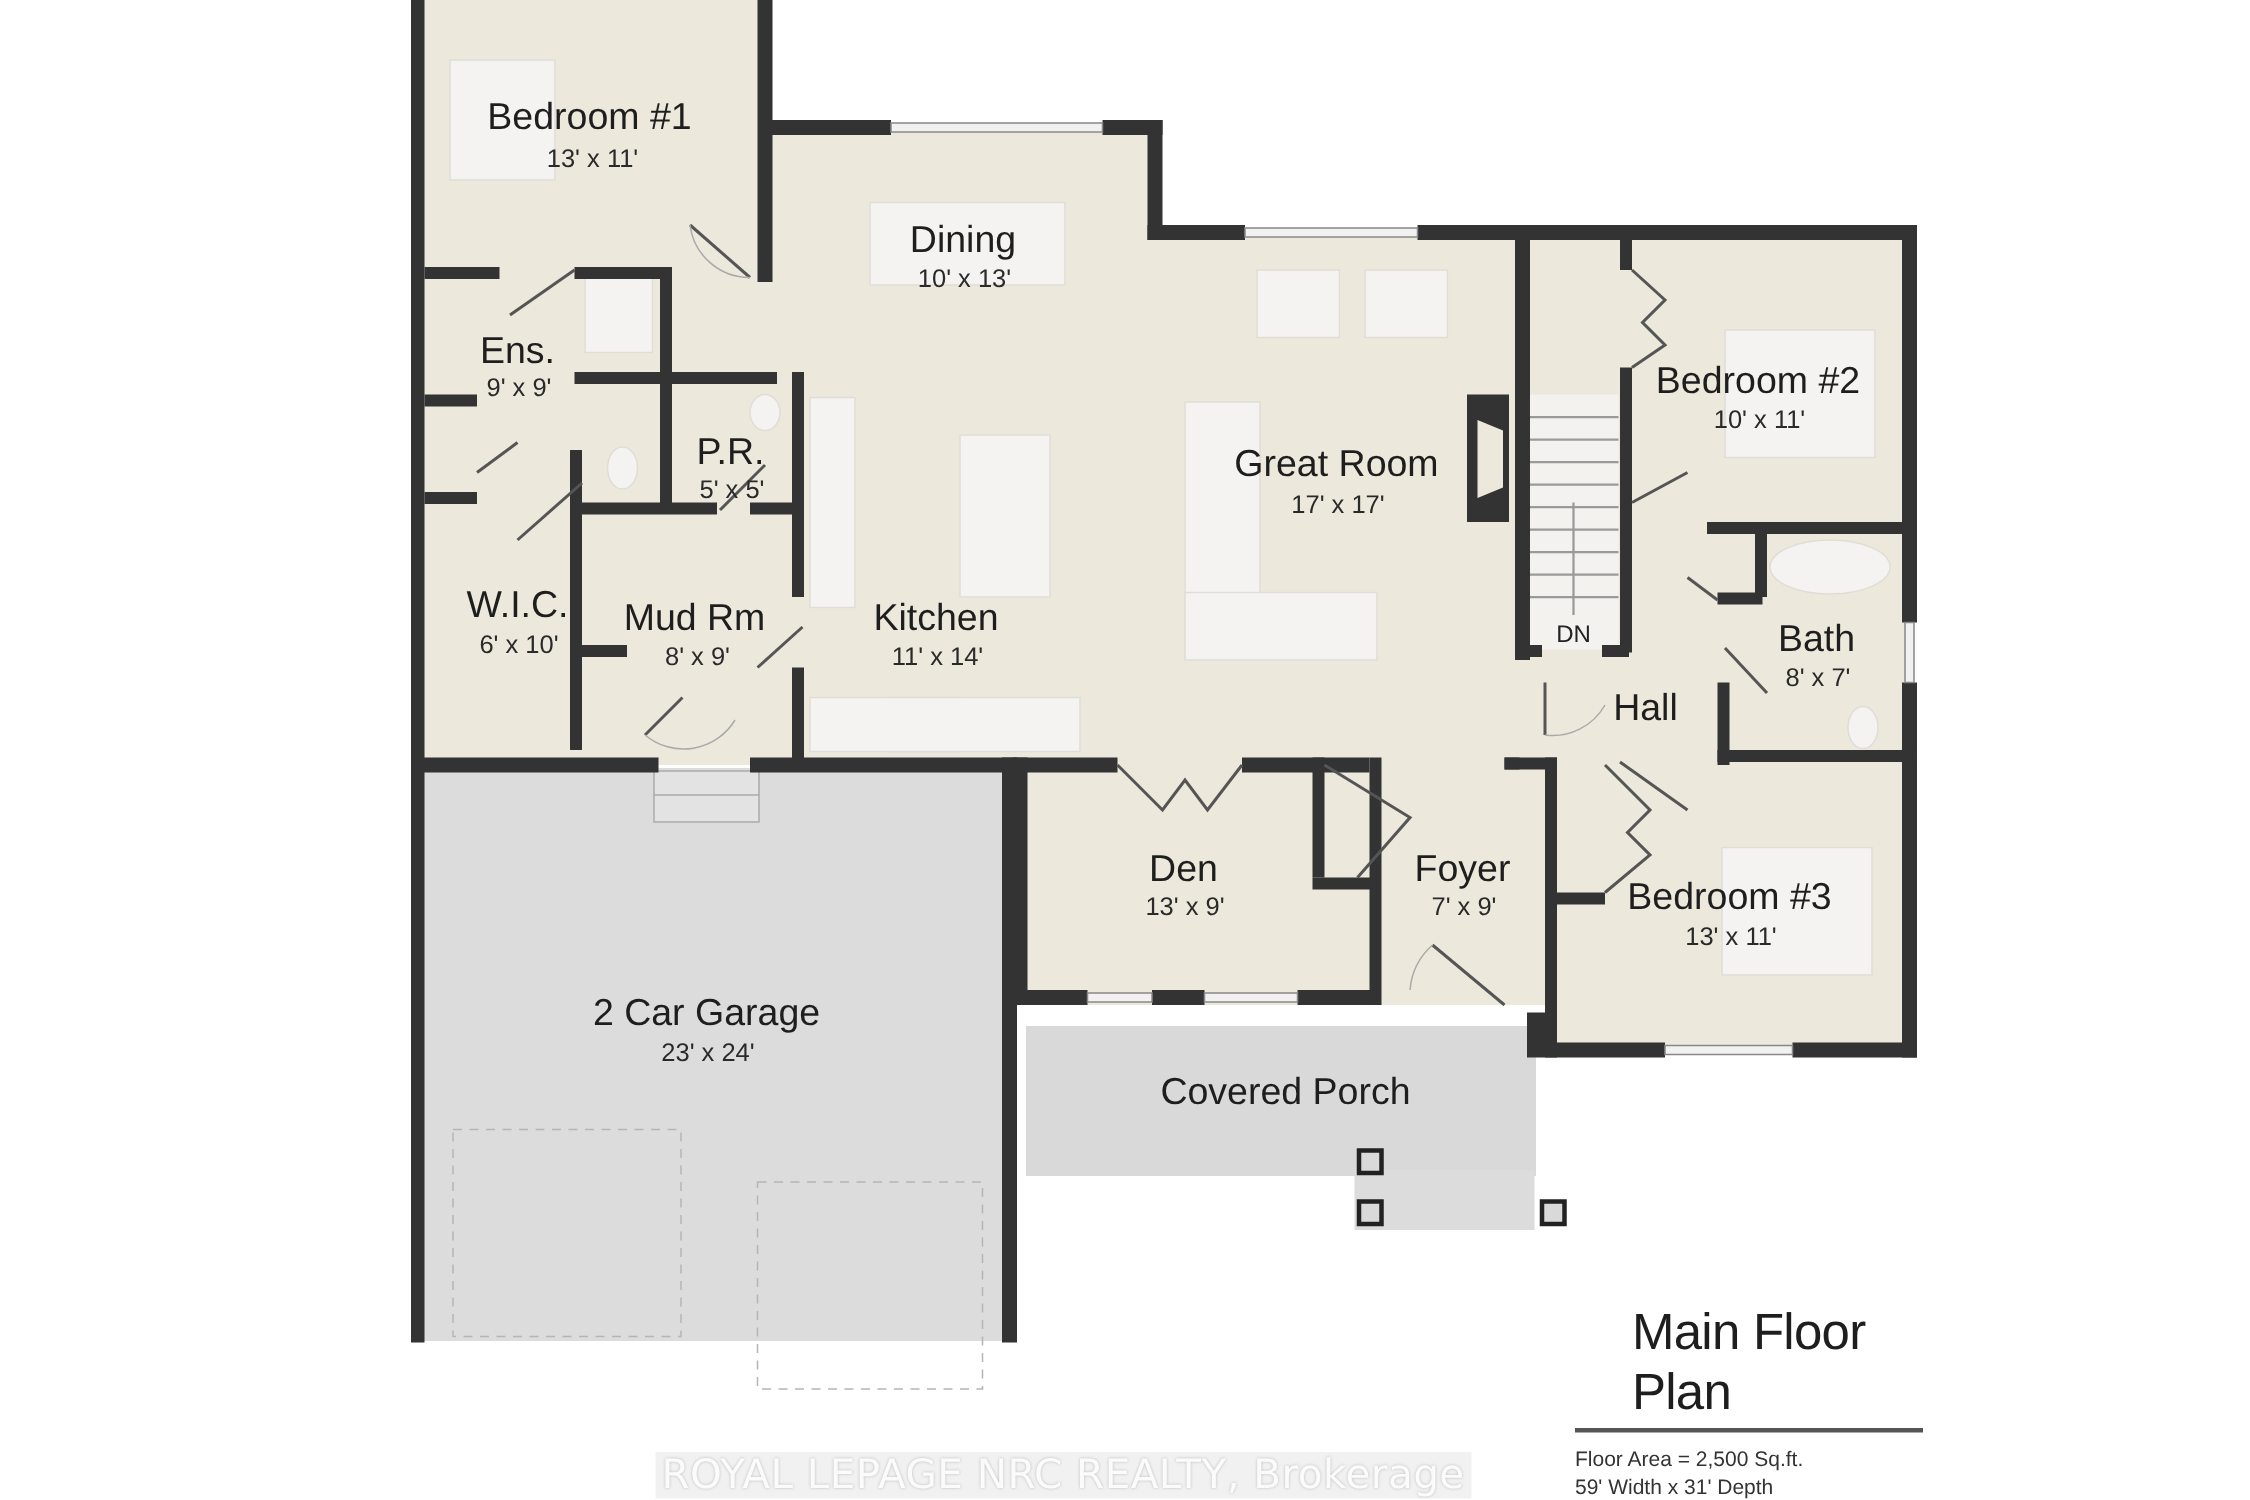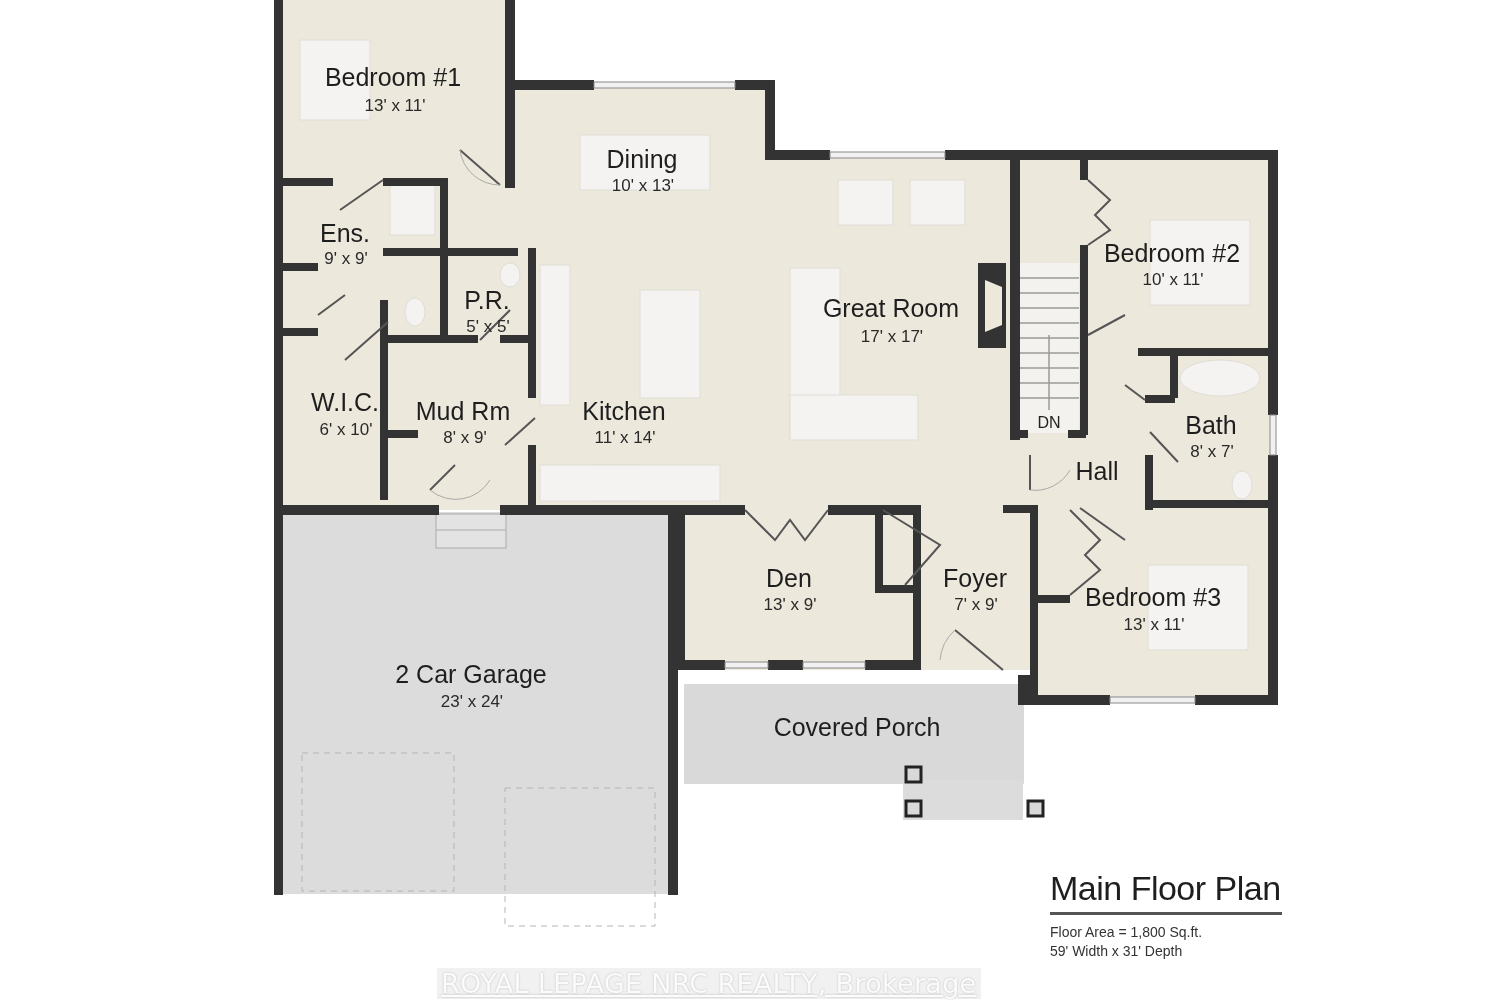--- a/index.html
+++ b/index.html
@@ -1,24 +1,24 @@
 <!DOCTYPE html>
 <html><head>
 <meta charset="utf-8">
 <style>
   html, body { margin:0; padding:0; background:#ffffff; }
   body { width:1500px; height:1000px; position:relative; overflow:hidden; font-family:"Liberation Sans", sans-serif; }
   svg { position:absolute; left:0; top:0; }
   .room-name { font-family:"Liberation Sans", sans-serif; font-size:25px; fill:#1e1e1e; text-anchor:middle; }
   .room-dim { font-family:"Liberation Sans", sans-serif; font-size:17px; fill:#2a2a2a; text-anchor:middle; }
   .title-block { position:absolute; left:1050px; top:868px; width:232px; }
-  .title-main { font-size:34px; color:#1e1e1e; line-height:40px; letter-spacing:-0.5px; }
+  .title-main { font-size:34px; color:#1e1e1e; line-height:40px; letter-spacing:-0.5px;margin-left:38px; }
   .title-rule { height:3px; background:#555; margin:4px 0 8px 0; }
   .title-sub { font-size:14px; color:#333; line-height:19px; }
-  .watermark { position:absolute; left:437px; top:968px; font-family:"DejaVu Sans", sans-serif; font-size:27px; color:rgba(255,255,255,0.92); text-shadow:0 0 2px rgba(150,150,150,0.6); background:rgba(200,200,200,0.25); padding:0 4px; letter-spacing:0.3px;text-decoration:underline; }
+  .watermark { position:absolute; left:437px; top:968px; font-family:"DejaVu Sans", sans-serif; font-size:27px; color:rgba(255,255,255,0.92); text-shadow:0 0 2px rgba(150,150,150,0.6); background:rgba(200,200,200,0.25); padding:0 4px; letter-spacing:0.3px; }
 </style>
 </head>
 <body>
 
 <svg width="1500" height="1000" viewBox="0 0 1500 1000" xmlns="http://www.w3.org/2000/svg">
 
   <g>
     <rect x="282" y="0" width="232" height="510" fill="#ede8dc"></rect>
     <rect x="514" y="88" width="256" height="422" fill="#ede8dc"></rect>
     <rect x="770" y="152" width="500" height="360" fill="#ede8dc"></rect>
@@ -233,17 +233,17 @@
     <text class="room-name" x="471" y="683">2 Car Garage</text>
     <text class="room-dim" x="472" y="707">23' x 24'</text>
 
     <text class="room-name" x="857" y="736">Covered Porch</text>
   </g>
 </svg>
 
 <div class="title-block">
   <div class="title-main">Main Floor Plan</div>
   <div class="title-rule"></div>
-  <div class="title-sub">Floor Area = 1,800 Sq.ft.</div>
+  <div class="title-sub">Floor Area = 2,500 Sq.ft.</div>
   <div class="title-sub">59' Width x 31' Depth</div>
 </div>
 
 <div class="watermark">ROYAL LEPAGE NRC REALTY, Brokerage</div>
 
 </body></html>

